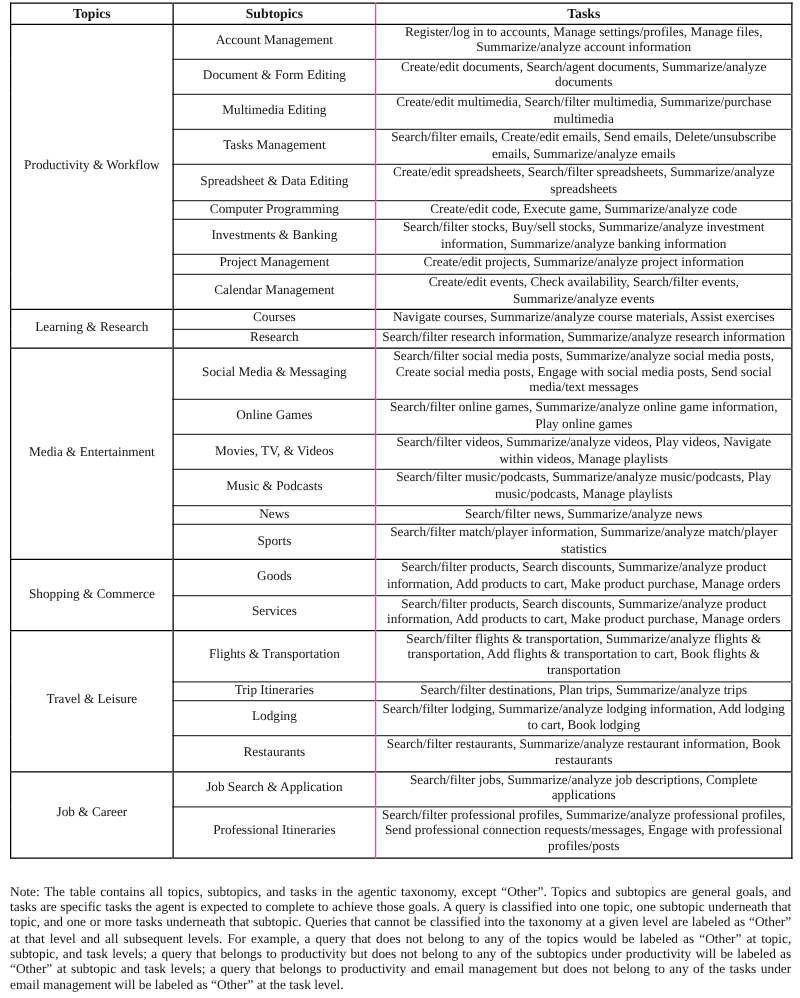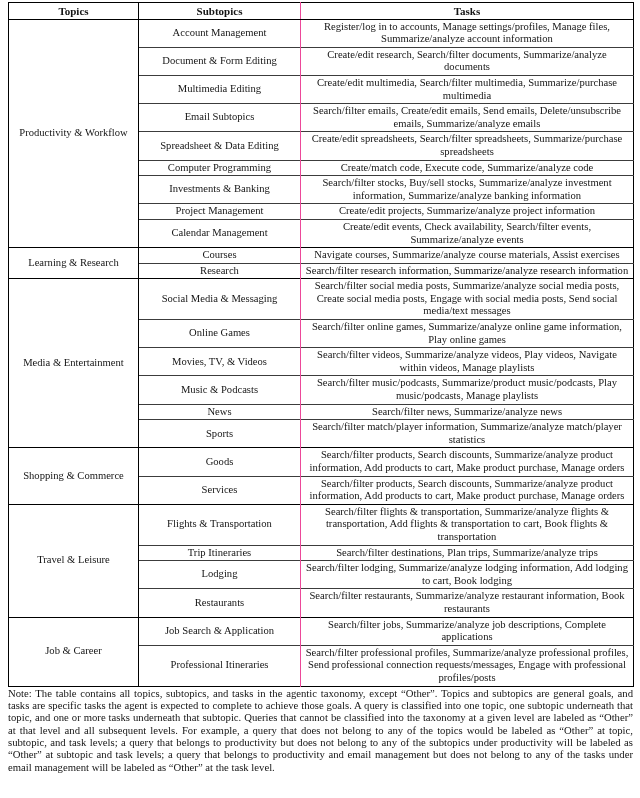--- a/index.html
+++ b/index.html
@@ -45,21 +45,21 @@
   .col-topic    { border-right: 1px solid #000; }
   .col-subtopic { border-right: 1px solid #ec4899; }
   th.col-tasks, td.col-tasks { border-right: none; }
   
   tbody td { border-top: 1px solid #3c3c3c; }
   
   tbody tr.group-start td { border-top: 1.4px solid #000; }
   tbody tr.first-row td { border-top: none; }
   .note {
     width: 625px;
-    margin-top: 0;
+    margin-top: 21px;
     font-size: 10.7px;
     line-height: 12.35px;
     text-align: justify;
     color: #151515;
   }
 </style>
 </head>
 <body>
 
 <div class="page">
@@ -77,37 +77,37 @@
       </tr>
     </thead>
     <tbody>
         <tr class="group-start first-row">
           <td rowspan="9" class="col-topic">Productivity &amp; Workflow</td>
           <td class="col-subtopic">Account Management</td>
           <td class="col-tasks">Register/log in to accounts, Manage settings/profiles, Manage files, Summarize/analyze account information</td>
         </tr>
         <tr>
           <td class="col-subtopic">Document &amp; Form Editing</td>
-          <td class="col-tasks">Create/edit research, Search/filter documents, Summarize/analyze documents</td>
+          <td class="col-tasks">Create/edit documents, Search/agent documents, Summarize/analyze documents</td>
         </tr>
         <tr>
           <td class="col-subtopic">Multimedia Editing</td>
           <td class="col-tasks">Create/edit multimedia, Search/filter multimedia, Summarize/purchase multimedia</td>
         </tr>
         <tr>
-          <td class="col-subtopic">Email Subtopics</td>
+          <td class="col-subtopic">Tasks Management</td>
           <td class="col-tasks">Search/filter emails, Create/edit emails, Send emails, Delete/unsubscribe emails, Summarize/analyze emails</td>
         </tr>
         <tr>
           <td class="col-subtopic">Spreadsheet &amp; Data Editing</td>
-          <td class="col-tasks">Create/edit spreadsheets, Search/filter spreadsheets, Summarize/purchase spreadsheets</td>
+          <td class="col-tasks">Create/edit spreadsheets, Search/filter spreadsheets, Summarize/analyze spreadsheets</td>
         </tr>
         <tr>
           <td class="col-subtopic">Computer Programming</td>
-          <td class="col-tasks">Create/match code, Execute code, Summarize/analyze code</td>
+          <td class="col-tasks">Create/edit code, Execute game, Summarize/analyze code</td>
         </tr>
         <tr>
           <td class="col-subtopic">Investments &amp; Banking</td>
           <td class="col-tasks">Search/filter stocks, Buy/sell stocks, Summarize/analyze investment information, Summarize/analyze banking information</td>
         </tr>
         <tr>
           <td class="col-subtopic">Project Management</td>
           <td class="col-tasks">Create/edit projects, Summarize/analyze project information</td>
         </tr>
         <tr>
@@ -131,21 +131,21 @@
         <tr>
           <td class="col-subtopic">Online Games</td>
           <td class="col-tasks">Search/filter online games, Summarize/analyze online game information, Play online games</td>
         </tr>
         <tr>
           <td class="col-subtopic">Movies, TV, &amp; Videos</td>
           <td class="col-tasks">Search/filter videos, Summarize/analyze videos, Play videos, Navigate within videos, Manage playlists</td>
         </tr>
         <tr>
           <td class="col-subtopic">Music &amp; Podcasts</td>
-          <td class="col-tasks">Search/filter music/podcasts, Summarize/product music/podcasts, Play music/podcasts, Manage playlists</td>
+          <td class="col-tasks">Search/filter music/podcasts, Summarize/analyze music/podcasts, Play music/podcasts, Manage playlists</td>
         </tr>
         <tr>
           <td class="col-subtopic">News</td>
           <td class="col-tasks">Search/filter news, Summarize/analyze news</td>
         </tr>
         <tr>
           <td class="col-subtopic">Sports</td>
           <td class="col-tasks">Search/filter match/player information, Summarize/analyze match/player statistics</td>
         </tr>
         <tr class="group-start">

